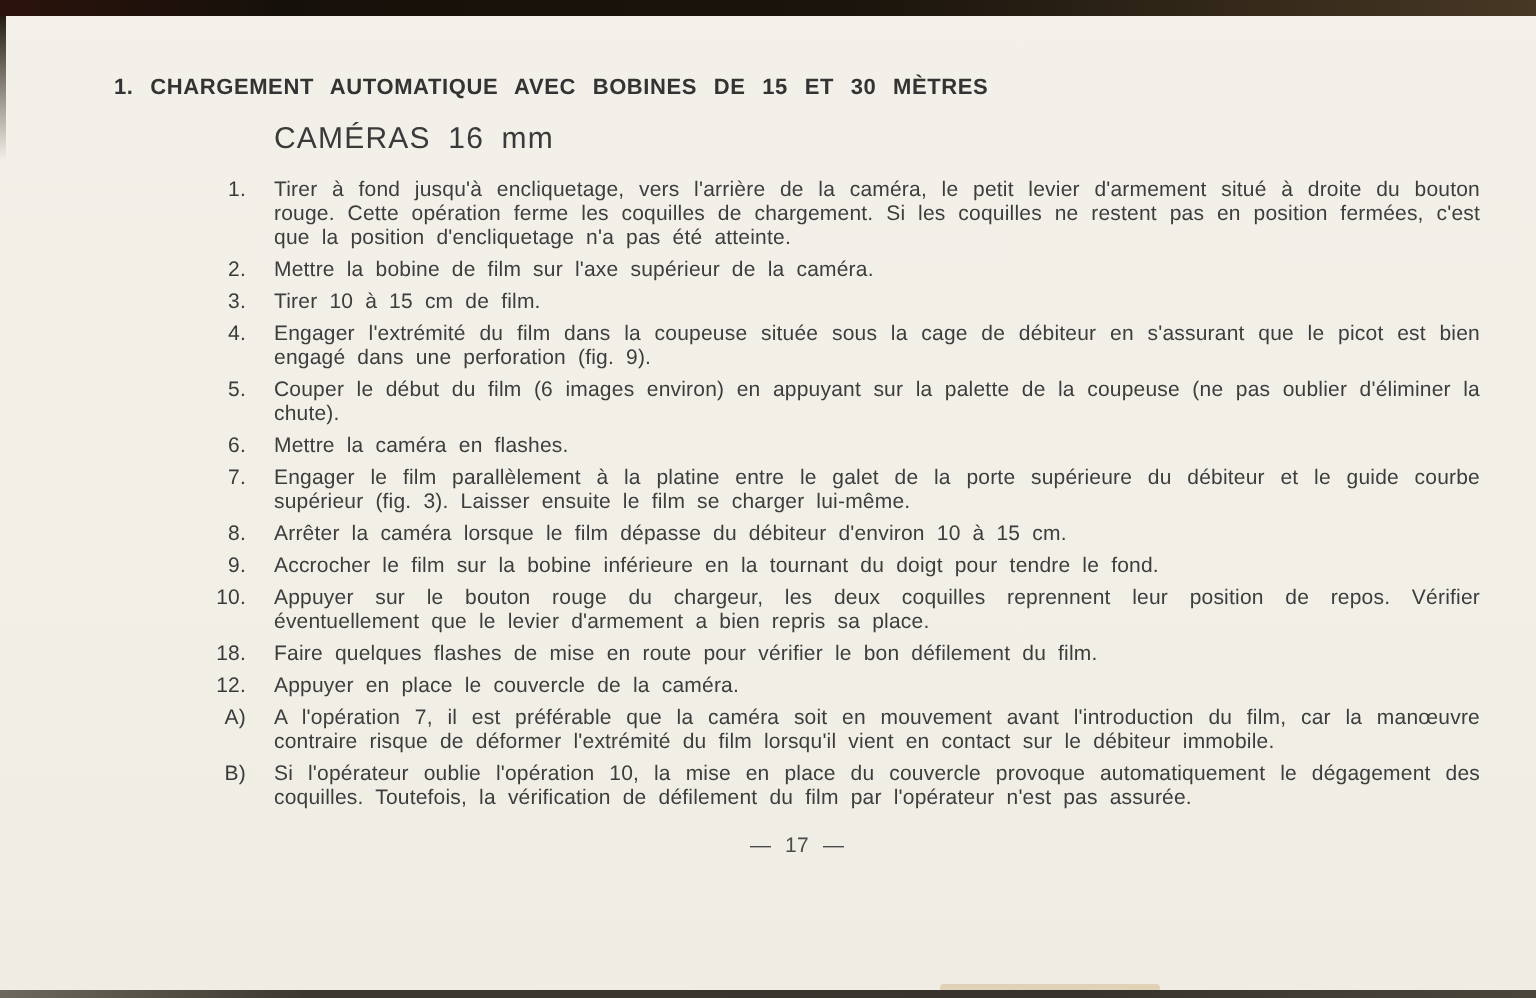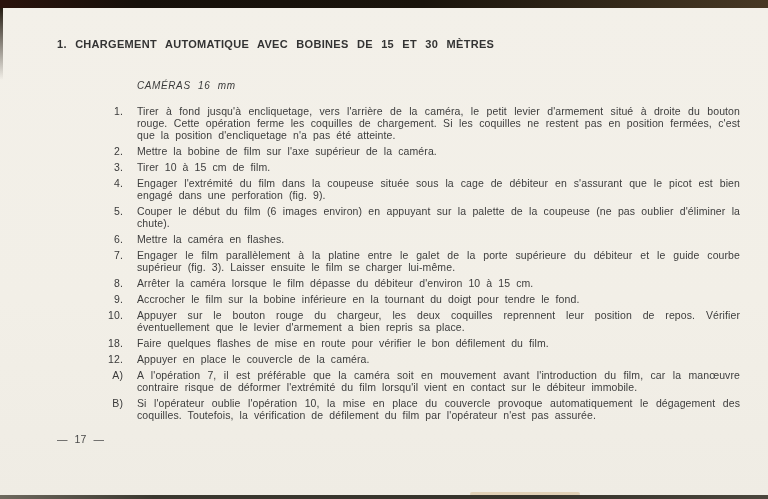--- a/index.html
+++ b/index.html
@@ -40,43 +40,42 @@
     line-height: 12px;
     letter-spacing: 0.1px;
   }
   h1.doc-title {
     margin: 0; padding: 0;
     font-size: 11px; font-weight: bold; color: #333;
     letter-spacing: 0.3px; word-spacing: 5px;
     line-height: 12px;
   }
   .subhead {
-    margin: 30px 0 13px 80px;
-    font-size: 10px; font-weight: normal; color: #3a3a3a;
+    margin: 14px 0 13px 80px;
+    font-size: 15px; font-weight: normal; color: #3a3a3a;
     letter-spacing: 0.6px; word-spacing: 4px;
     line-height: 12px;
-    font-style: italic;
   }
   .subhead.remarks-head { margin-top: 25px; margin-bottom: 8px; }
   .list { margin-left: 48px; margin-right: 0; }
   .row { display: flex; margin-bottom: 4px; }
   .num {
     flex: 0 0 18px; text-align: right;
     font-weight: normal; color: #3a3a3a;
     line-height: 12px;
   }
   .txt {
     flex: 1; padding-left: 14px;
     text-align: justify;
     word-spacing: 3px;
     line-height: 12px;
   }
   .page-number {
     margin-top: 12px;
-    text-align: left;
+    text-align: center;
     color: #4a4a4a;
     word-spacing: 4px;
     font-size: 10.5px;
   }
 </style>
 </head>
 <body>
 
 <div class="scan">
   <div class="edge-top"></div>

